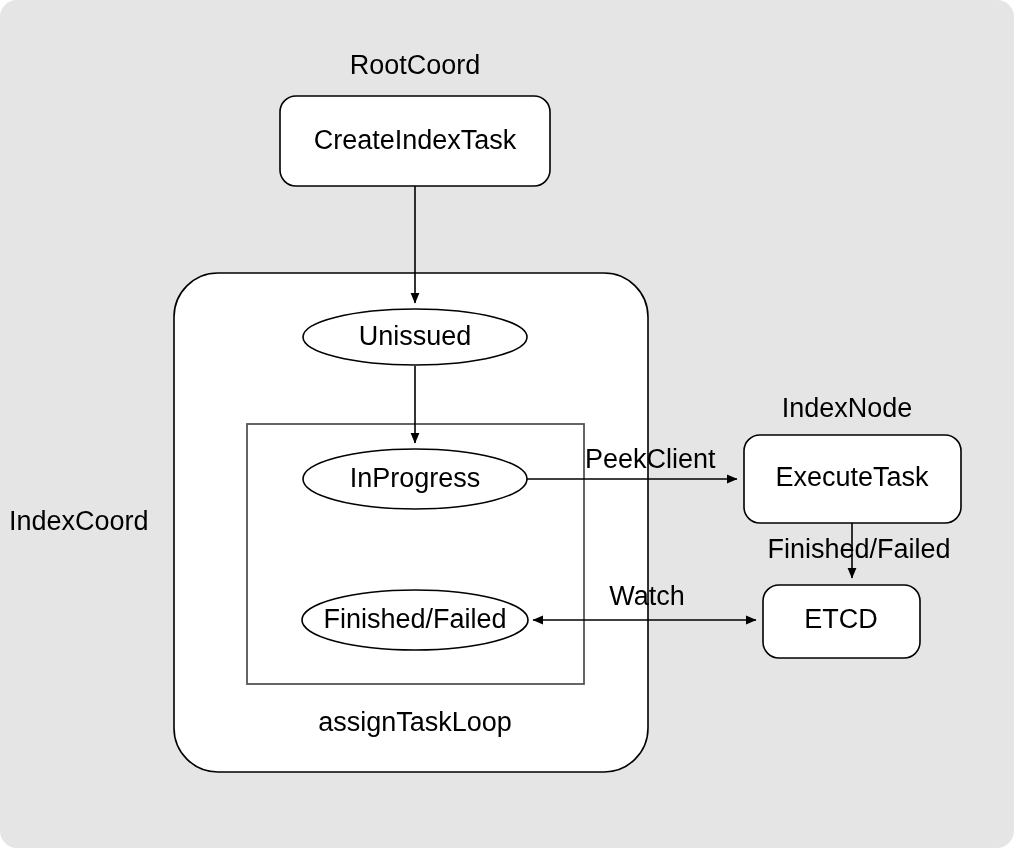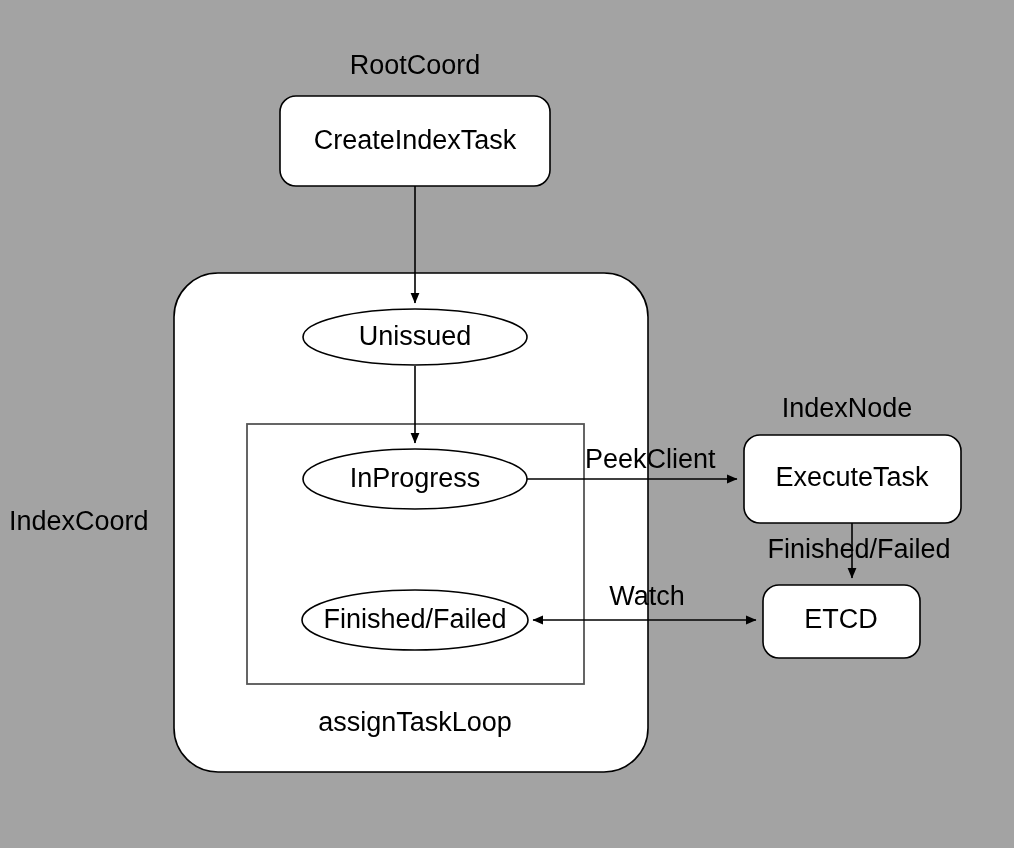--- a/index.html
+++ b/index.html
@@ -4,23 +4,24 @@
 <style>
   html, body {
     margin: 0;
     padding: 0;
     background: #ffffff;
   }
   #canvas {
     position: relative;
     width: 1014px;
     height: 848px;
-    background: #a3a3a3;
+    background: #e5e5e5;
     font-family: "Liberation Sans", sans-serif;
     overflow: hidden;
+    border-radius: 17px;
   }
   svg.diagram {
     position: absolute;
     left: 0;
     top: 0;
     width: 1014px;
     height: 848px;
   }
   .shape-stroke {
     fill: #ffffff;

